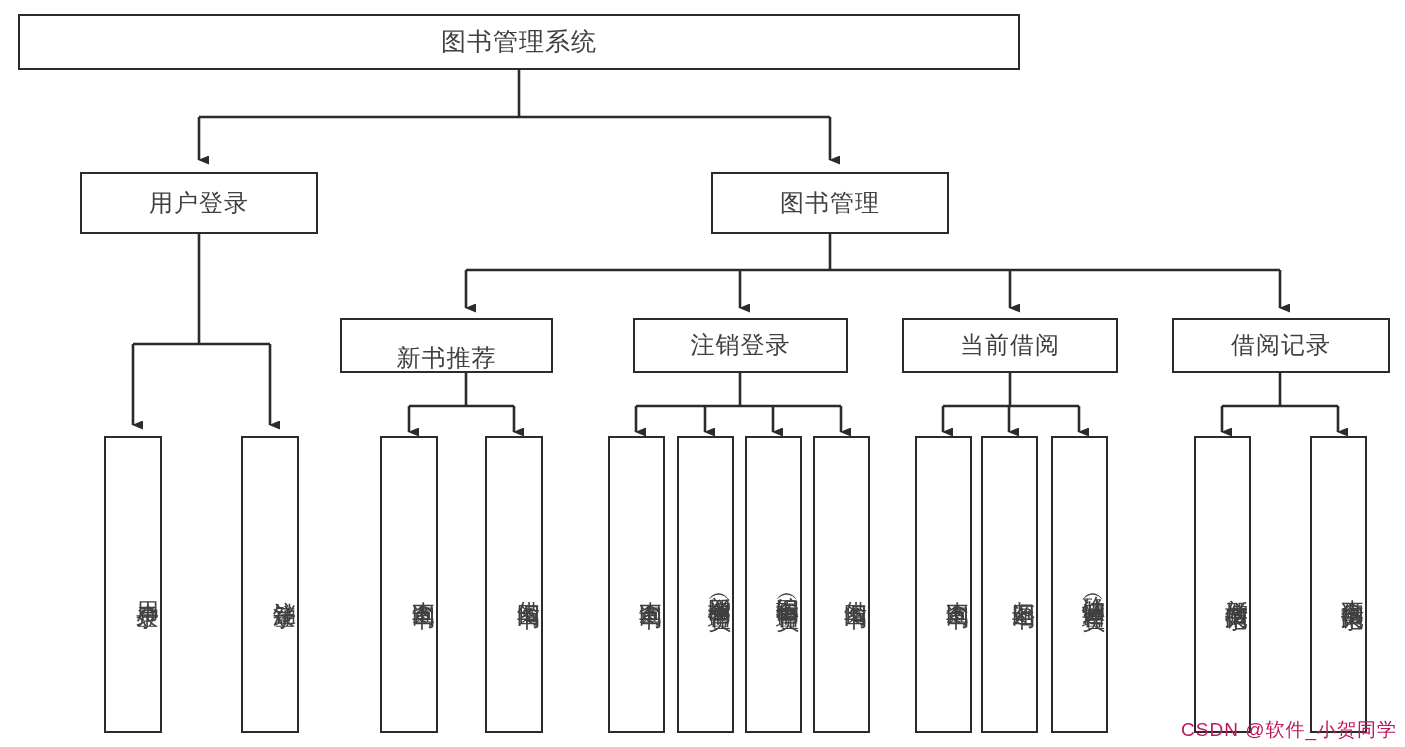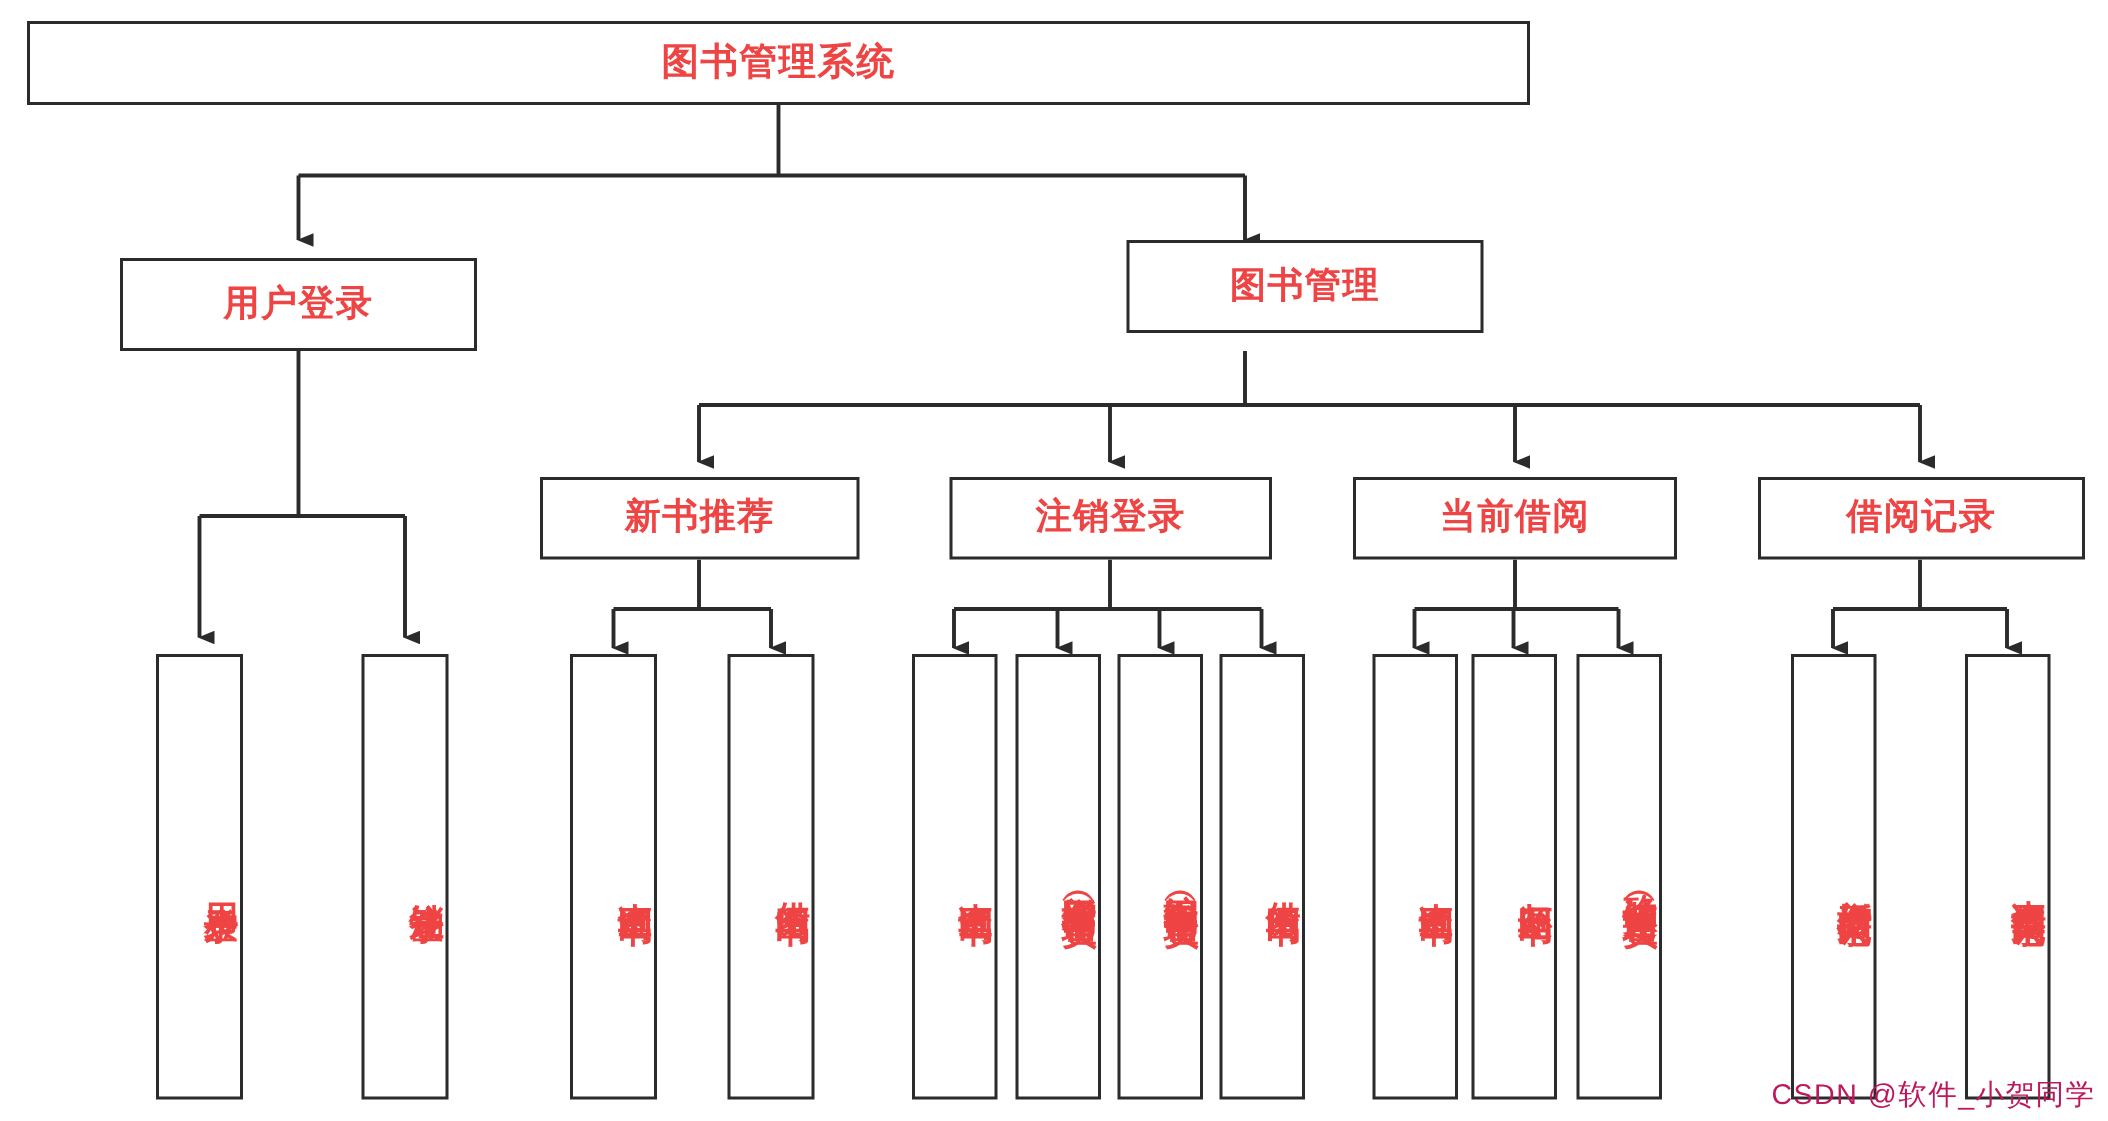--- a/index.html
+++ b/index.html
@@ -24,22 +24,21 @@
   }
   .node{
     position:absolute;
     box-sizing:border-box;
     background:#ffffff;
     border:2.5px solid #2b2b2b;
     display:flex;
     align-items:center;
     justify-content:center;
     text-align:center;
-    color:#ef4444;
-    font-weight:bold;
+    color:#404040;
   }
   .node.h{
     font-size:24px;
     line-height:1.1;
     letter-spacing:1px;
   }
   .node.root{ font-size:25px; }
   .node.leaf{
     font-size:23px;
     writing-mode:vertical-rl;
@@ -122,25 +121,25 @@
     </g>
   </svg>
 
   <div class="node h root" style="left:18px; top:14px; width:1002px; height:56px;">
     <span>图书管理系统</span>
   </div>
 
   <div class="node h" style="left:80px; top:172px; width:238px; height:62px;">
     <span>用户登录</span>
   </div>
-  <div class="node h" style="left:711px; top:160px; width:238px; height:62px;margin-left:40px;">
+  <div class="node h" style="left:711px; top:172px; width:238px; height:62px;">
     <span>图书管理</span>
   </div>
 
-  <div class="node h" style="left:360px; top:318px; width:213px; height:55px;">
+  <div class="node h" style="left:340px; top:318px; width:213px; height:55px;align-items:flex-end;">
     <span>新书推荐</span>
   </div>
   <div class="node h" style="left:633px; top:318px; width:215px; height:55px;">
     <span>注销登录</span>
   </div>
   <div class="node h" style="left:902px; top:318px; width:216px; height:55px;text-align:right;">
     <span>当前借阅</span>
   </div>
   <div class="node h" style="left:1172px; top:318px; width:218px; height:55px;">
     <span>借阅记录</span>

